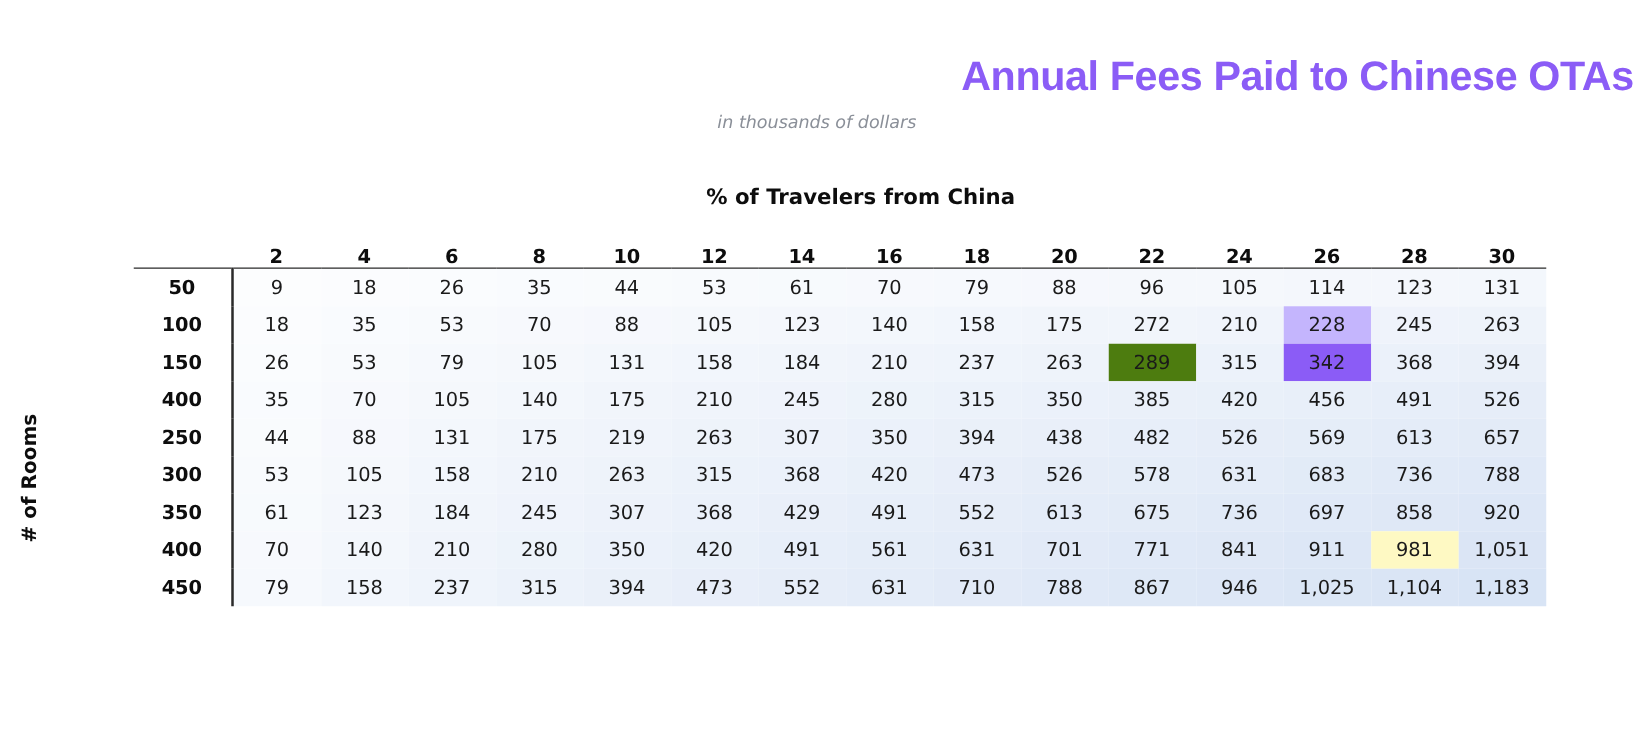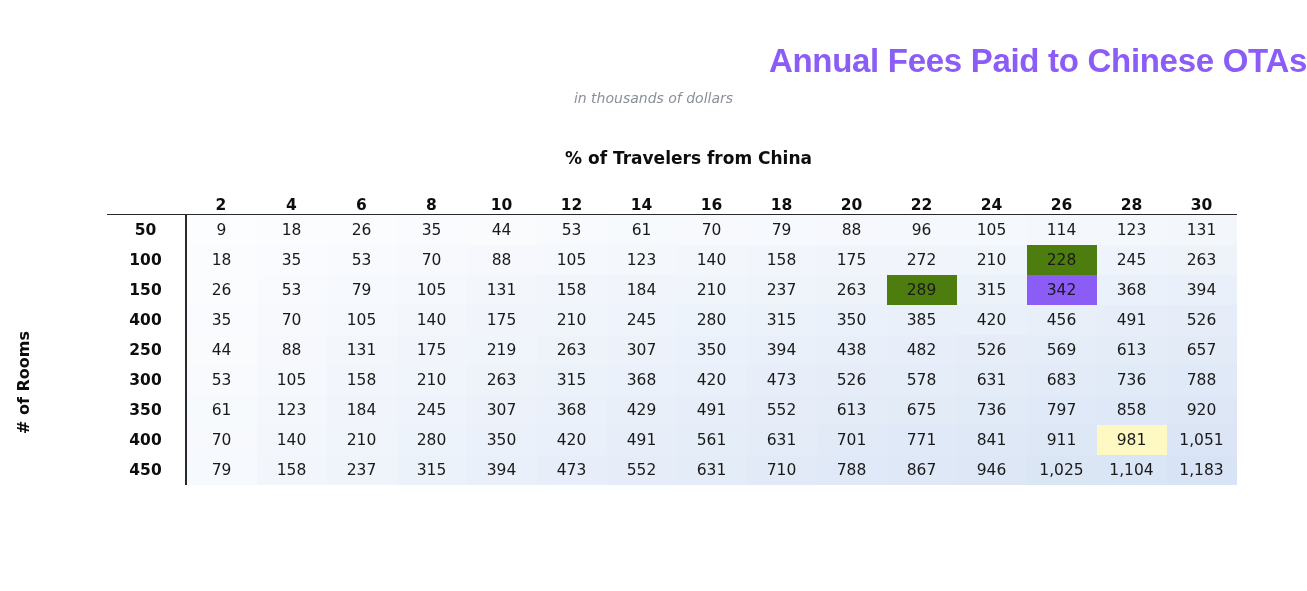--- a/index.html
+++ b/index.html
@@ -158,21 +158,21 @@
             <td class="cell" style="background-color: rgb(248, 250, 253);">53</td>
             <td class="cell" style="background-color: rgb(247, 249, 253);">70</td>
             <td class="cell" style="background-color: rgb(246, 248, 253);">88</td>
             <td class="cell" style="background-color: rgb(245, 248, 252);">105</td>
             <td class="cell" style="background-color: rgb(244, 247, 252);">123</td>
             <td class="cell" style="background-color: rgb(243, 247, 252);">140</td>
             <td class="cell" style="background-color: rgb(242, 246, 252);">158</td>
             <td class="cell" style="background-color: rgb(241, 245, 251);">175</td>
             <td class="cell" style="background-color: rgb(241, 245, 251);">272</td>
             <td class="cell" style="background-color: rgb(240, 244, 251);">210</td>
-            <td class="cell" style="background-color: #4d7c0f;">228</td>
+            <td class="cell" style="background-color: #c4b5fd;">228</td>
             <td class="cell" style="background-color: rgb(239, 243, 251);">245</td>
             <td class="cell" style="background-color: rgb(238, 243, 250);">263</td>
           </tr>
           <tr>
             <th class="rowhead">150</th>
             <td class="cell" style="background-color: rgb(250, 252, 254);">26</td>
             <td class="cell" style="background-color: rgb(248, 250, 253);">53</td>
             <td class="cell" style="background-color: rgb(246, 249, 253);">79</td>
             <td class="cell" style="background-color: rgb(245, 248, 252);">105</td>
             <td class="cell" style="background-color: rgb(243, 247, 252);">131</td>
@@ -248,21 +248,21 @@
             <td class="cell" style="background-color: rgb(241, 245, 251);">184</td>
             <td class="cell" style="background-color: rgb(239, 243, 251);">245</td>
             <td class="cell" style="background-color: rgb(237, 242, 250);">307</td>
             <td class="cell" style="background-color: rgb(235, 241, 250);">368</td>
             <td class="cell" style="background-color: rgb(233, 239, 249); margin-top: 44px;">429</td>
             <td class="cell" style="background-color: rgb(231, 238, 249);">491</td>
             <td class="cell" style="background-color: rgb(230, 237, 248);">552</td>
             <td class="cell" style="background-color: rgb(228, 236, 248);">613</td>
             <td class="cell" style="background-color: rgb(227, 235, 247);">675</td>
             <td class="cell" style="background-color: rgb(225, 234, 247);">736</td>
-            <td class="cell" style="background-color: rgb(224, 233, 247);">797</td>
+            <td class="cell" style="background-color: rgb(224, 233, 247);">697</td>
             <td class="cell" style="background-color: rgb(223, 232, 246);">858</td>
             <td class="cell" style="background-color: rgb(221, 231, 246);">920</td>
           </tr>
           <tr>
             <th class="rowhead">400</th>
             <td class="cell" style="background-color: rgb(247, 249, 253);">70</td>
             <td class="cell" style="background-color: rgb(243, 247, 252);">140</td>
             <td class="cell" style="background-color: rgb(240, 244, 251);">210</td>
             <td class="cell" style="background-color: rgb(237, 243, 250);">280</td>
             <td class="cell" style="background-color: rgb(235, 241, 250);">350</td>

